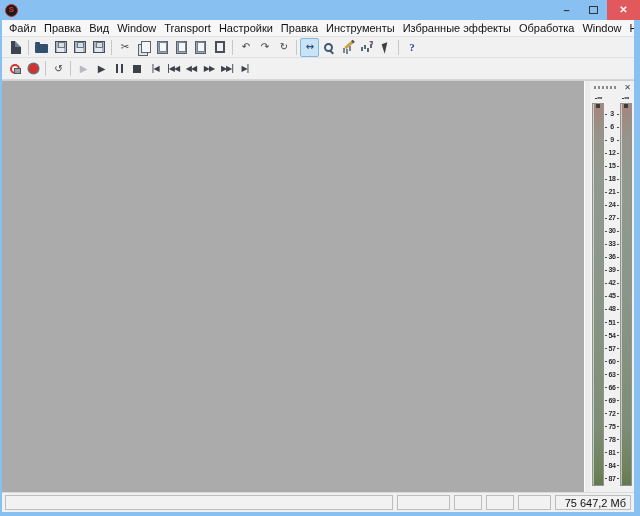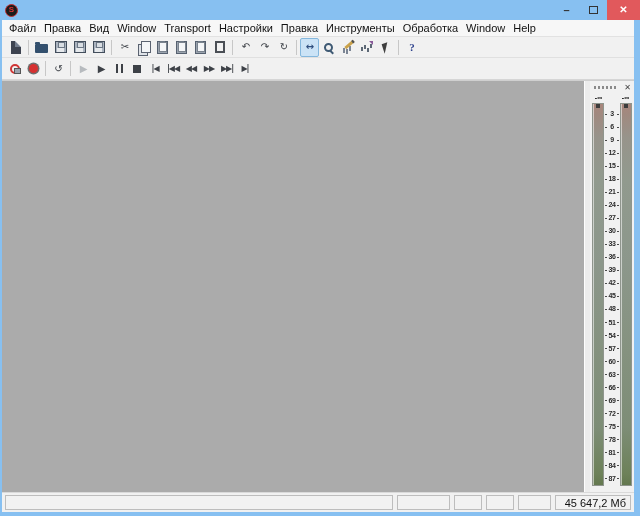--- a/index.html
+++ b/index.html
@@ -141,20 +141,21 @@
 
     <div class="menubar">
         <div class="menu-item">Файл</div>
         <div class="menu-item">Правка</div>
         <div class="menu-item">Вид</div>
         <div class="menu-item">Window</div>
         <div class="menu-item">Transport</div>
         <div class="menu-item">Настройки</div>
         <div class="menu-item">Правка</div>
         <div class="menu-item">Инструменты</div>
+        <div class="menu-item">Избранные эффекты</div>
         <div class="menu-item">Обработка</div>
         <div class="menu-item">Window</div>
         <div class="menu-item">Help</div>
       </div>
 
     <div class="toolbar">
         <div class="tbtn">
           <span class="sicon icon-page"></span>
         </div>
         <div class="tsep"></div>
@@ -430,17 +431,17 @@
         </div>
       </div>
     </div>
 
     <div class="statusbar">
       <div class="spanel sp-long"></div>
       <div class="spanel sp-a"></div>
       <div class="spanel sp-b"></div>
       <div class="spanel sp-c"></div>
       <div class="spanel sp-d"></div>
-      <div class="spanel sp-mem">45 647,2 Мб</div>
+      <div class="spanel sp-mem">75 647,2 Мб</div>
     </div>
 
   </div>
 </div>
 
 </body></html>

